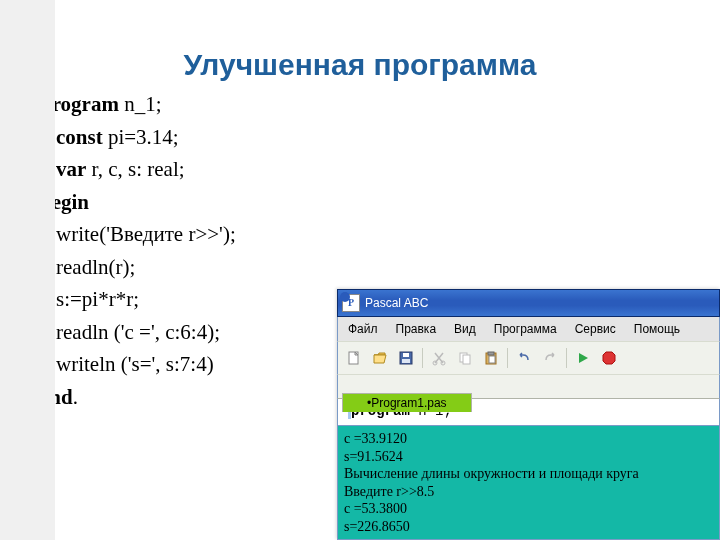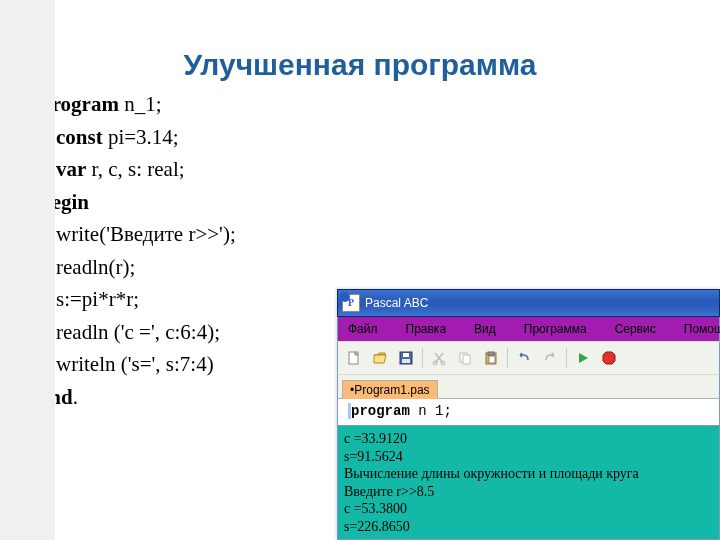--- a/index.html
+++ b/index.html
@@ -72,25 +72,25 @@
   }
   .app-icon::before {
     content: "";
     position: absolute;
     left: -3px; top: -3px;
     width: 10px; height: 10px;
     background: #2a5bbb;
     border-radius: 50%;
   }
   .menubar {
-    background: #a21caf;
+    background: #e5e5e5;
     border-left: 1px solid #7a9ac7;
     border-right: 1px solid #7a9ac7;
     display: flex;
-    gap: 16px;
+    gap: 6px;
     padding: 3px 4px;
   }
   .menubar span { padding: 2px 6px; }
   .toolbar {
     background: #f0f2ec;
     border-left: 1px solid #7a9ac7;
     border-right: 1px solid #7a9ac7;
     border-top: 1px solid #d8dcd0;
     display: flex;
     align-items: center;
@@ -107,28 +107,28 @@
   .sep { width: 1px; height: 20px; background:#c8ccc0; margin: 0 2px; }
   .tabbar {
     background: #f0f2ec;
     border-left: 1px solid #7a9ac7;
     border-right: 1px solid #7a9ac7;
     border-top: 1px solid #d8dcd0;
     padding-top: 4px;
   }
   .tab {
     display: inline-block;
-    background: #fdba74;
+    background: #84cc16;
     border: 1px solid #b0b4a8;
     border-bottom: none;
-    padding: 2px 7px;
+    padding: 2px 24px;
     margin-left: 4px;
     font-size: 12px;
     position: relative;
-    top: 1px;
+    top: 14px;
   }
   .editor {
     background: #fff;
     border: 1px solid #7a9ac7;
     border-top-color: #b0b4a8;
     padding: 4px 6px 6px 10px;
     font-family: "Courier New", monospace;
     font-size: 14px;
   }
   .editor .ekw { color: #000; font-weight: bold; }

